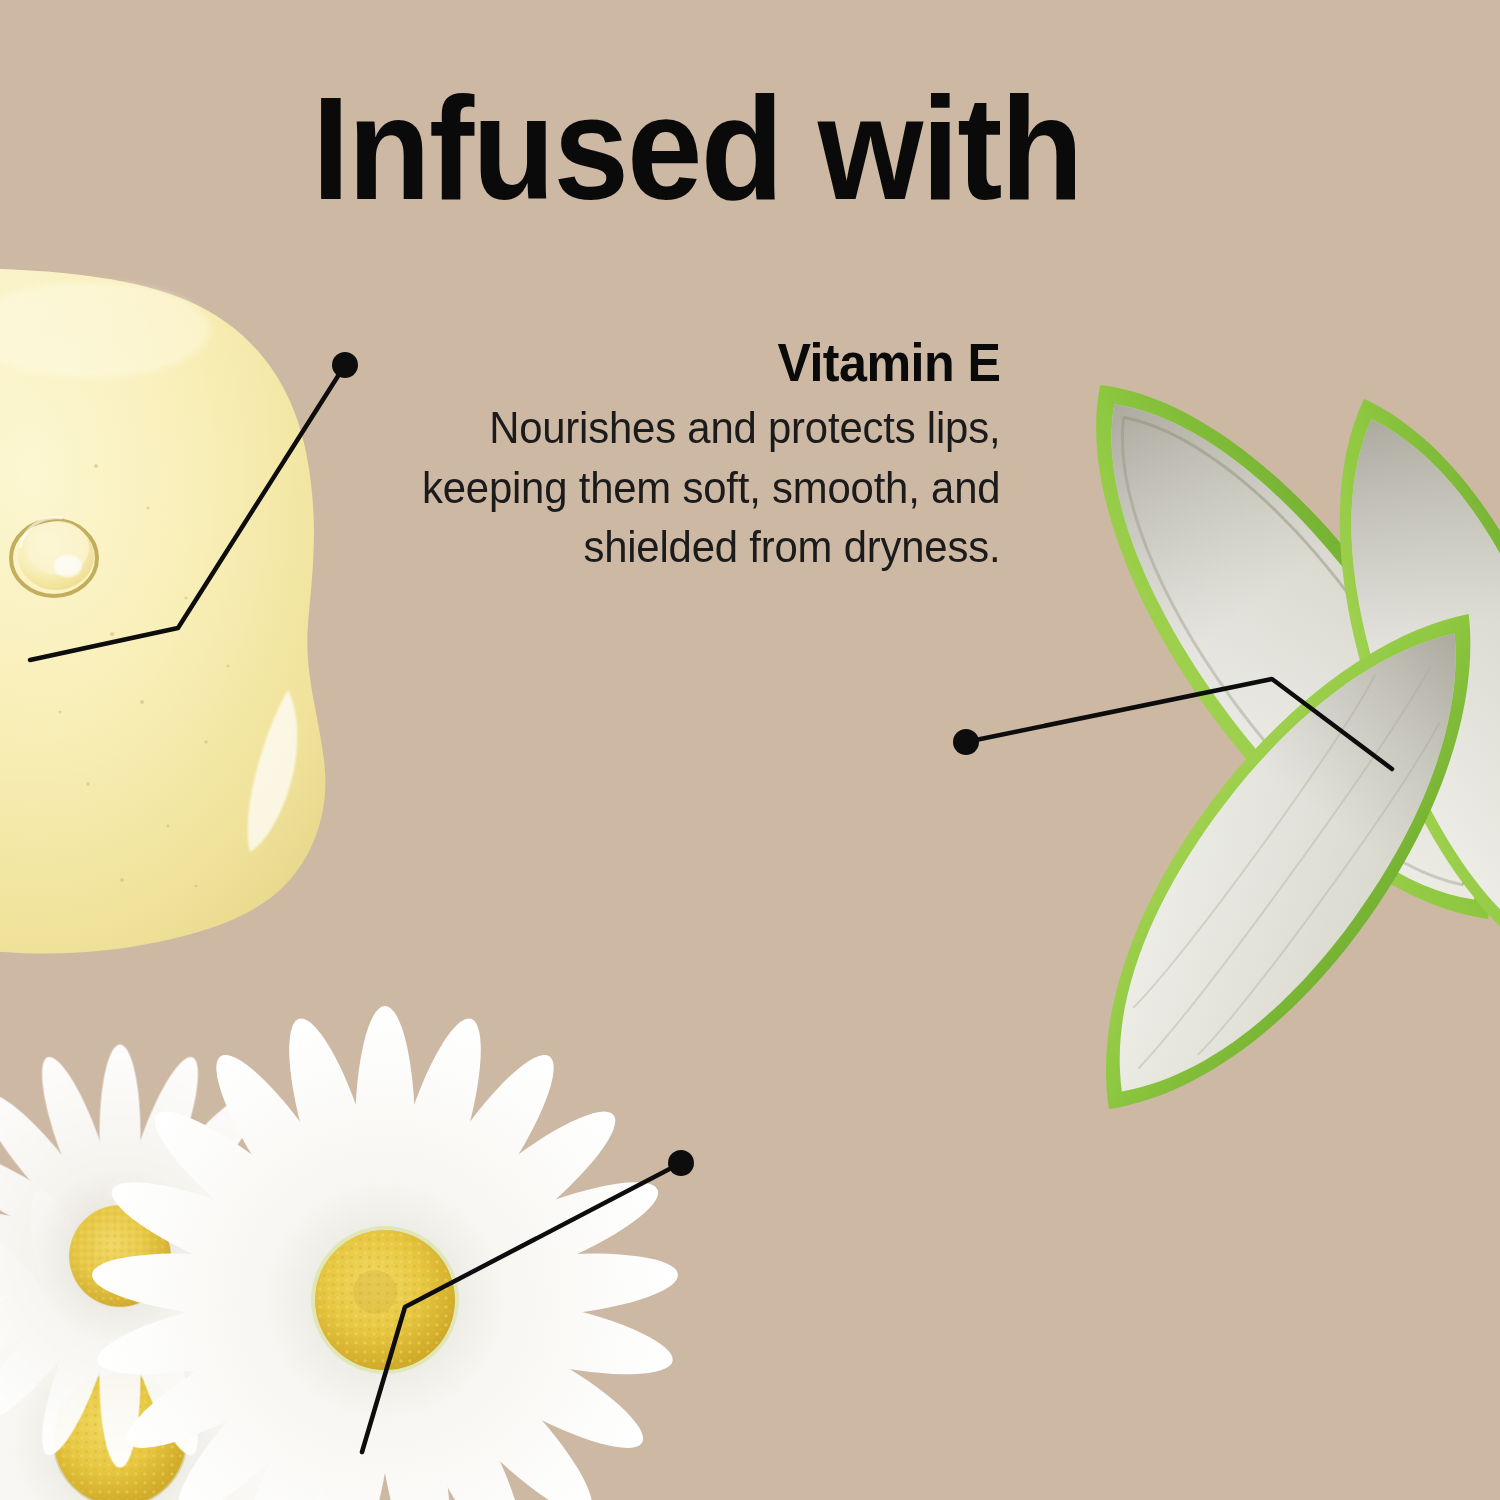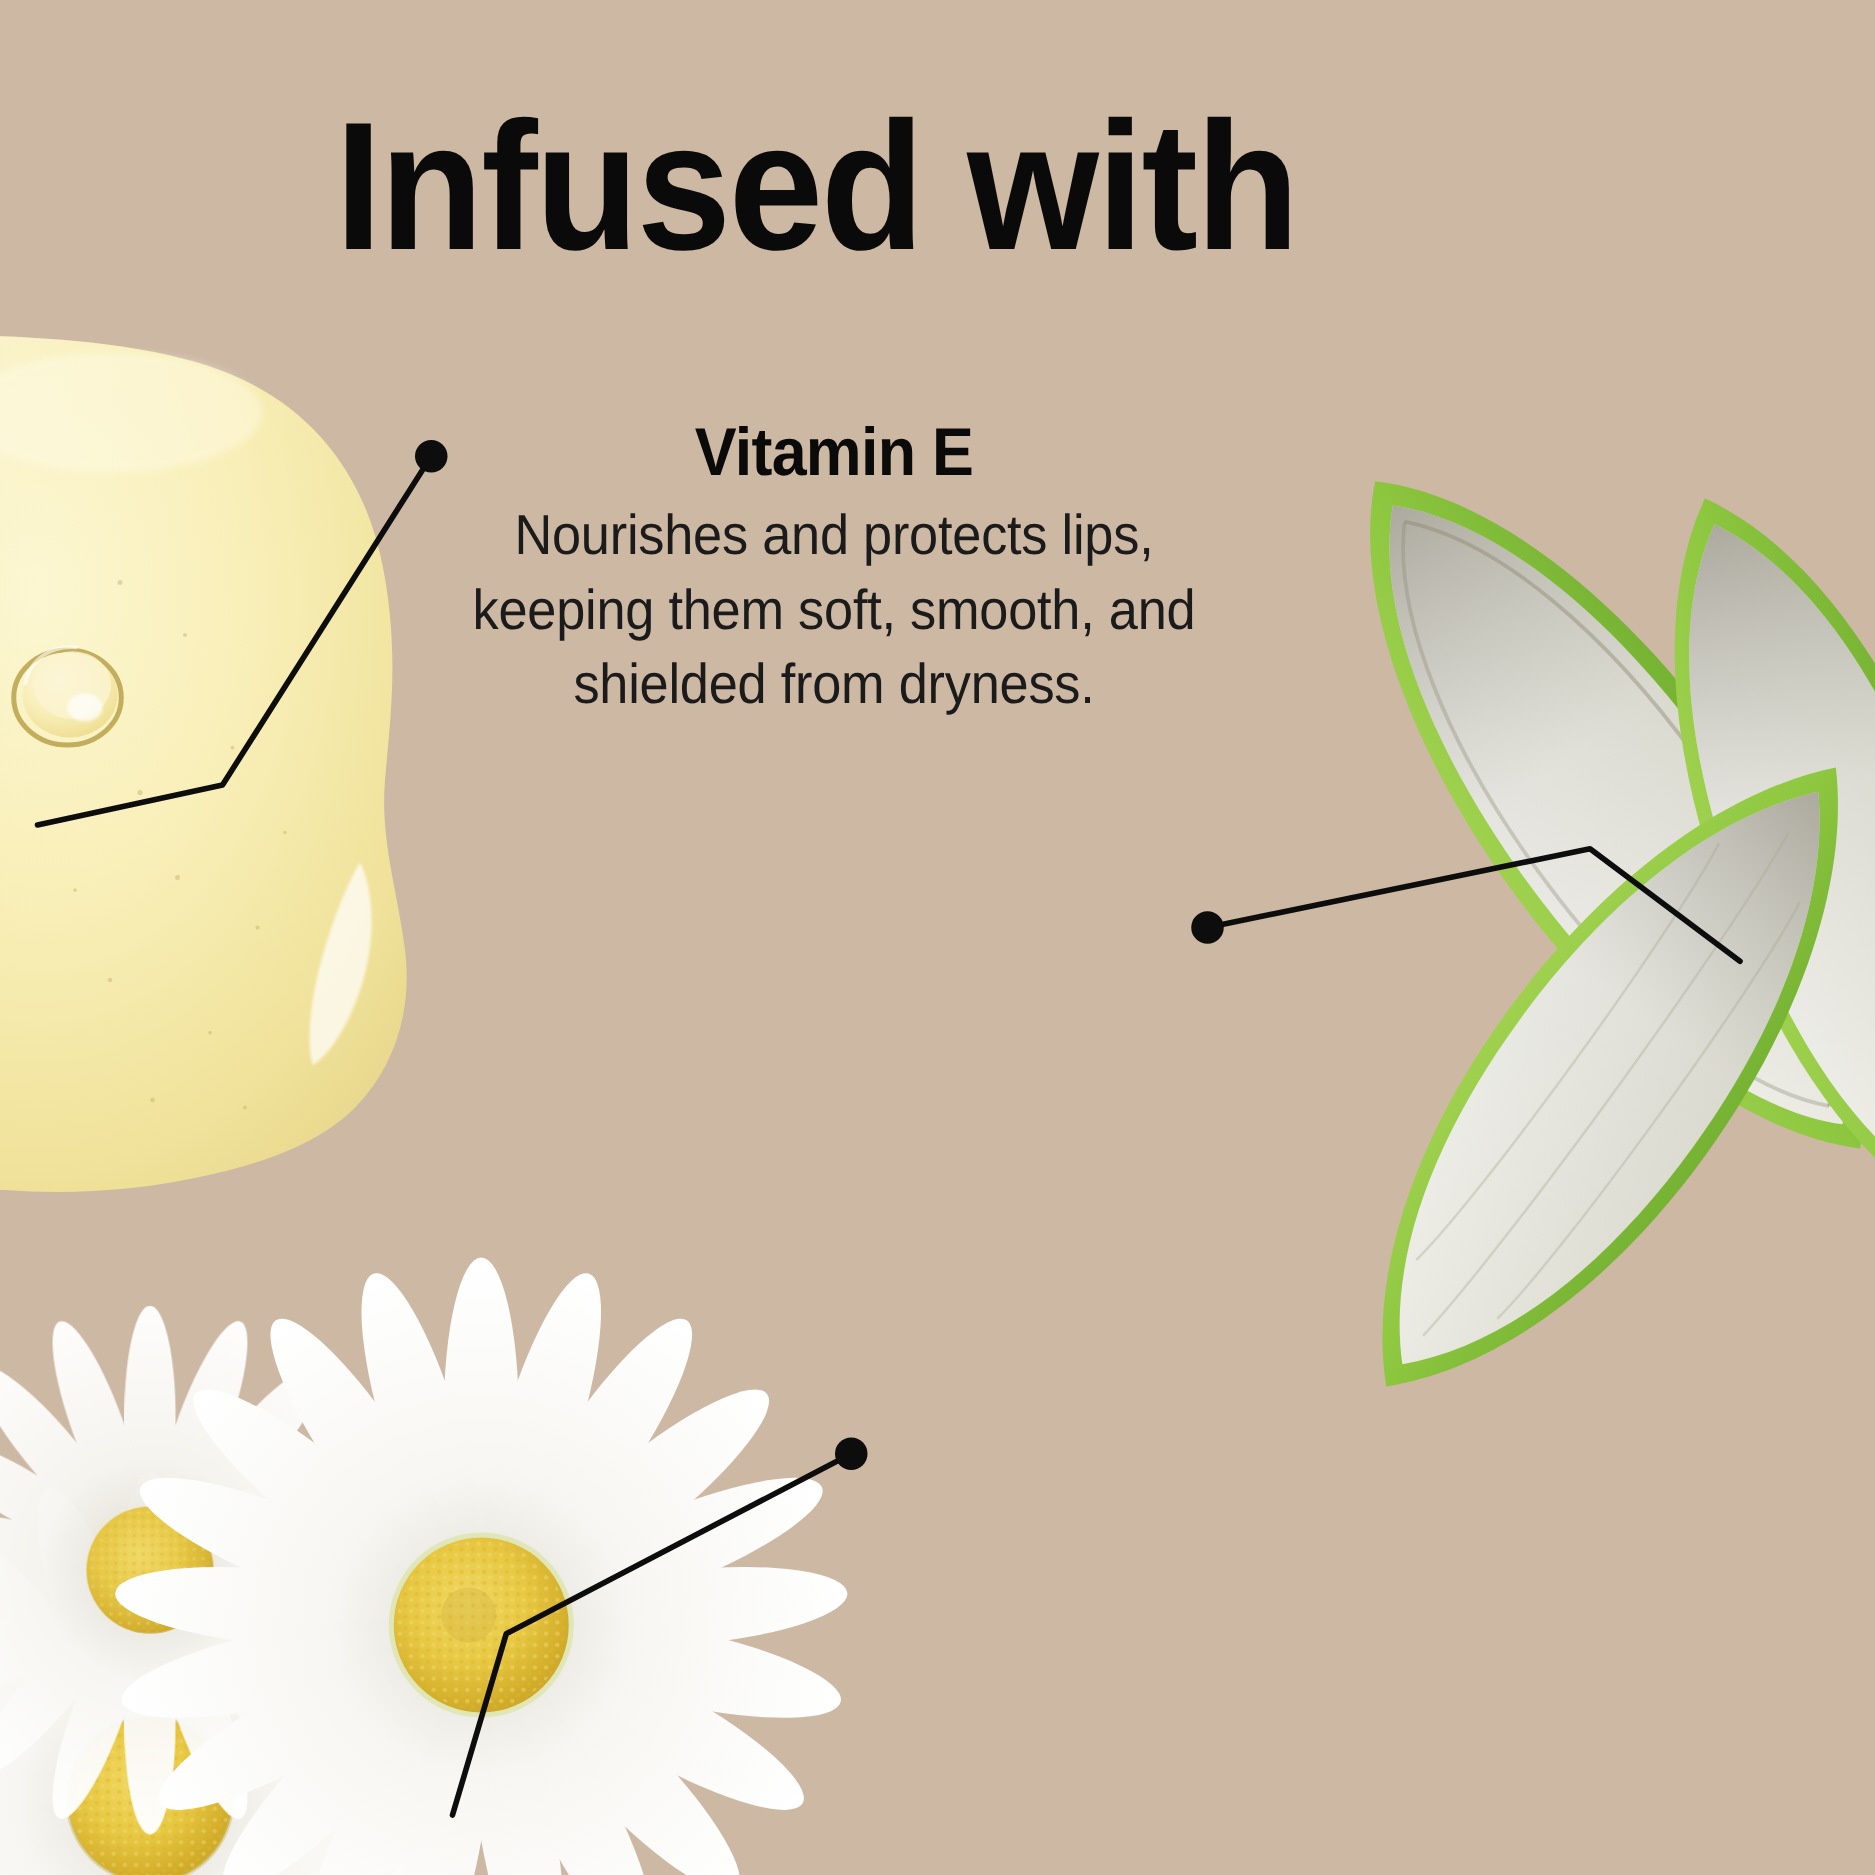--- a/index.html
+++ b/index.html
@@ -7,21 +7,21 @@
     width:1500px;height:1500px;overflow:hidden;
     font-family:"Liberation Sans", sans-serif;
     background:#cdb8a4;
   }
   #stage{position:relative;width:1500px;height:1500px;background:#cdb8a4;overflow:hidden;}
 
   
   #art{position:absolute;inset:0;width:1500px;height:1500px;}
 
   
-  .layer{position:absolute;inset:0;width:1292px;height:1500px;}
+  .layer{position:absolute;inset:0;width:1292px;height:1500px;margin-left:44px;}
 
   .headline{
     position:absolute;left:268px;top:76px;
     font-size:146px;line-height:1;
     font-weight:700;
     letter-spacing:-2px;
     color:#0a0a0a;
     transform:scaleX(.93);transform-origin:left top;
     white-space:nowrap;
   }
@@ -34,21 +34,21 @@
     white-space:nowrap;
   }
   .blk .p{
     font-weight:300;font-size:45px;line-height:1.32;
     letter-spacing:-.2px;color:#1b1b1b;
     transform:scaleX(.93);
   }
   .blk .p div{white-space:nowrap;}
 
   
-  #blk-vitamin{left:378px;top:334px;text-align:center;}
+  #blk-vitamin{left:378px;top:334px;text-align:right;}
   #blk-vitamin .h{transform-origin:left top;margin-bottom:8px;}
   #blk-vitamin .p{transform-origin:left top;}
 
   
   #blk-aloe{left:268px;top:712px;width:690px;text-align:center;}
   #blk-aloe .h{transform-origin:right top;text-align:right;margin-bottom:10px;}
   #blk-aloe .p{transform-origin:center top;}
 
   
   #blk-chamomille{left:708px;top:1133px;text-align:left;}

